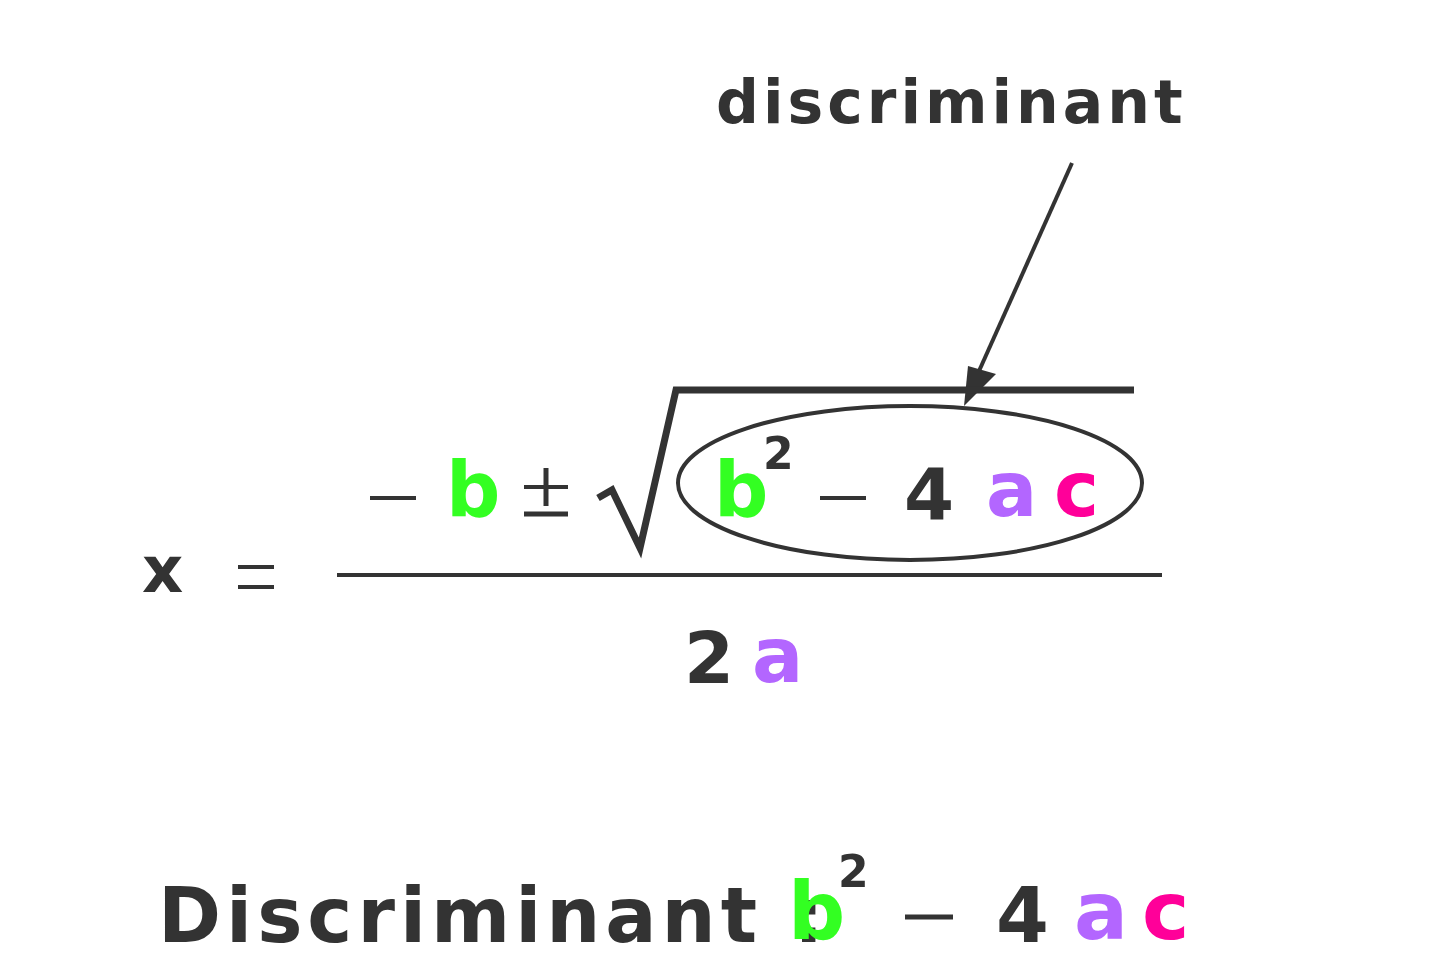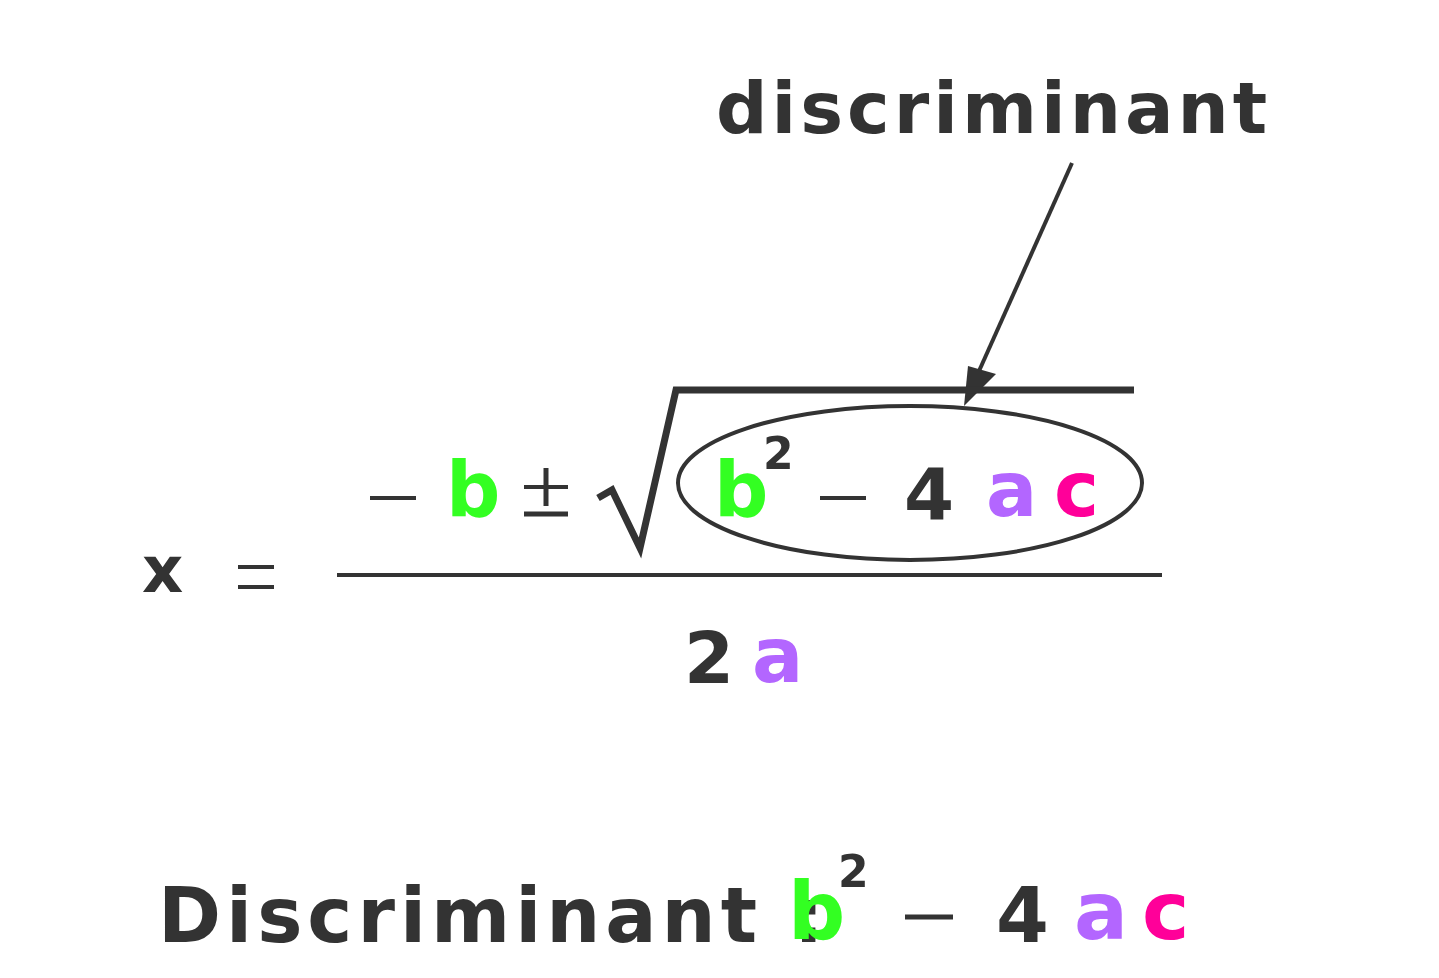--- a/index.html
+++ b/index.html
@@ -5,21 +5,21 @@
   html, body { margin: 0; padding: 0; background: #ffffff; }
   body { width: 1439px; height: 978px; position: relative; overflow: hidden;
          font-family: "DejaVu Sans", sans-serif; color: #333333; }
   .abs { position: absolute; white-space: nowrap; line-height: 1; }
   .t { font-family: "DejaVu Sans", sans-serif; font-weight: bold; }
   svg.overlay { position: absolute; left: 0; top: 0; }
 </style>
 </head>
 <body>
 
-<div class="abs t" style="left:716px; top:72px; font-size:72px; letter-spacing:4px; color:#333;">discriminant</div>
+<div class="abs t" style="left:716px; top:72px; font-size:60px; letter-spacing:4px; color:#333;">discriminant</div>
 
 <svg class="overlay" width="1439" height="978">
 
   <g>
     <line x1="1072" y1="163" x2="975" y2="380" stroke="#333" stroke-width="4"></line>
     <polygon points="964,406 968,366 996,374" fill="#333"></polygon>
   </g>
 
   <g>
     <polyline points="598,498 612,490 640,548 676,390 1134,390" fill="none" stroke="#333" stroke-width="7" stroke-linejoin="miter"></polyline>

